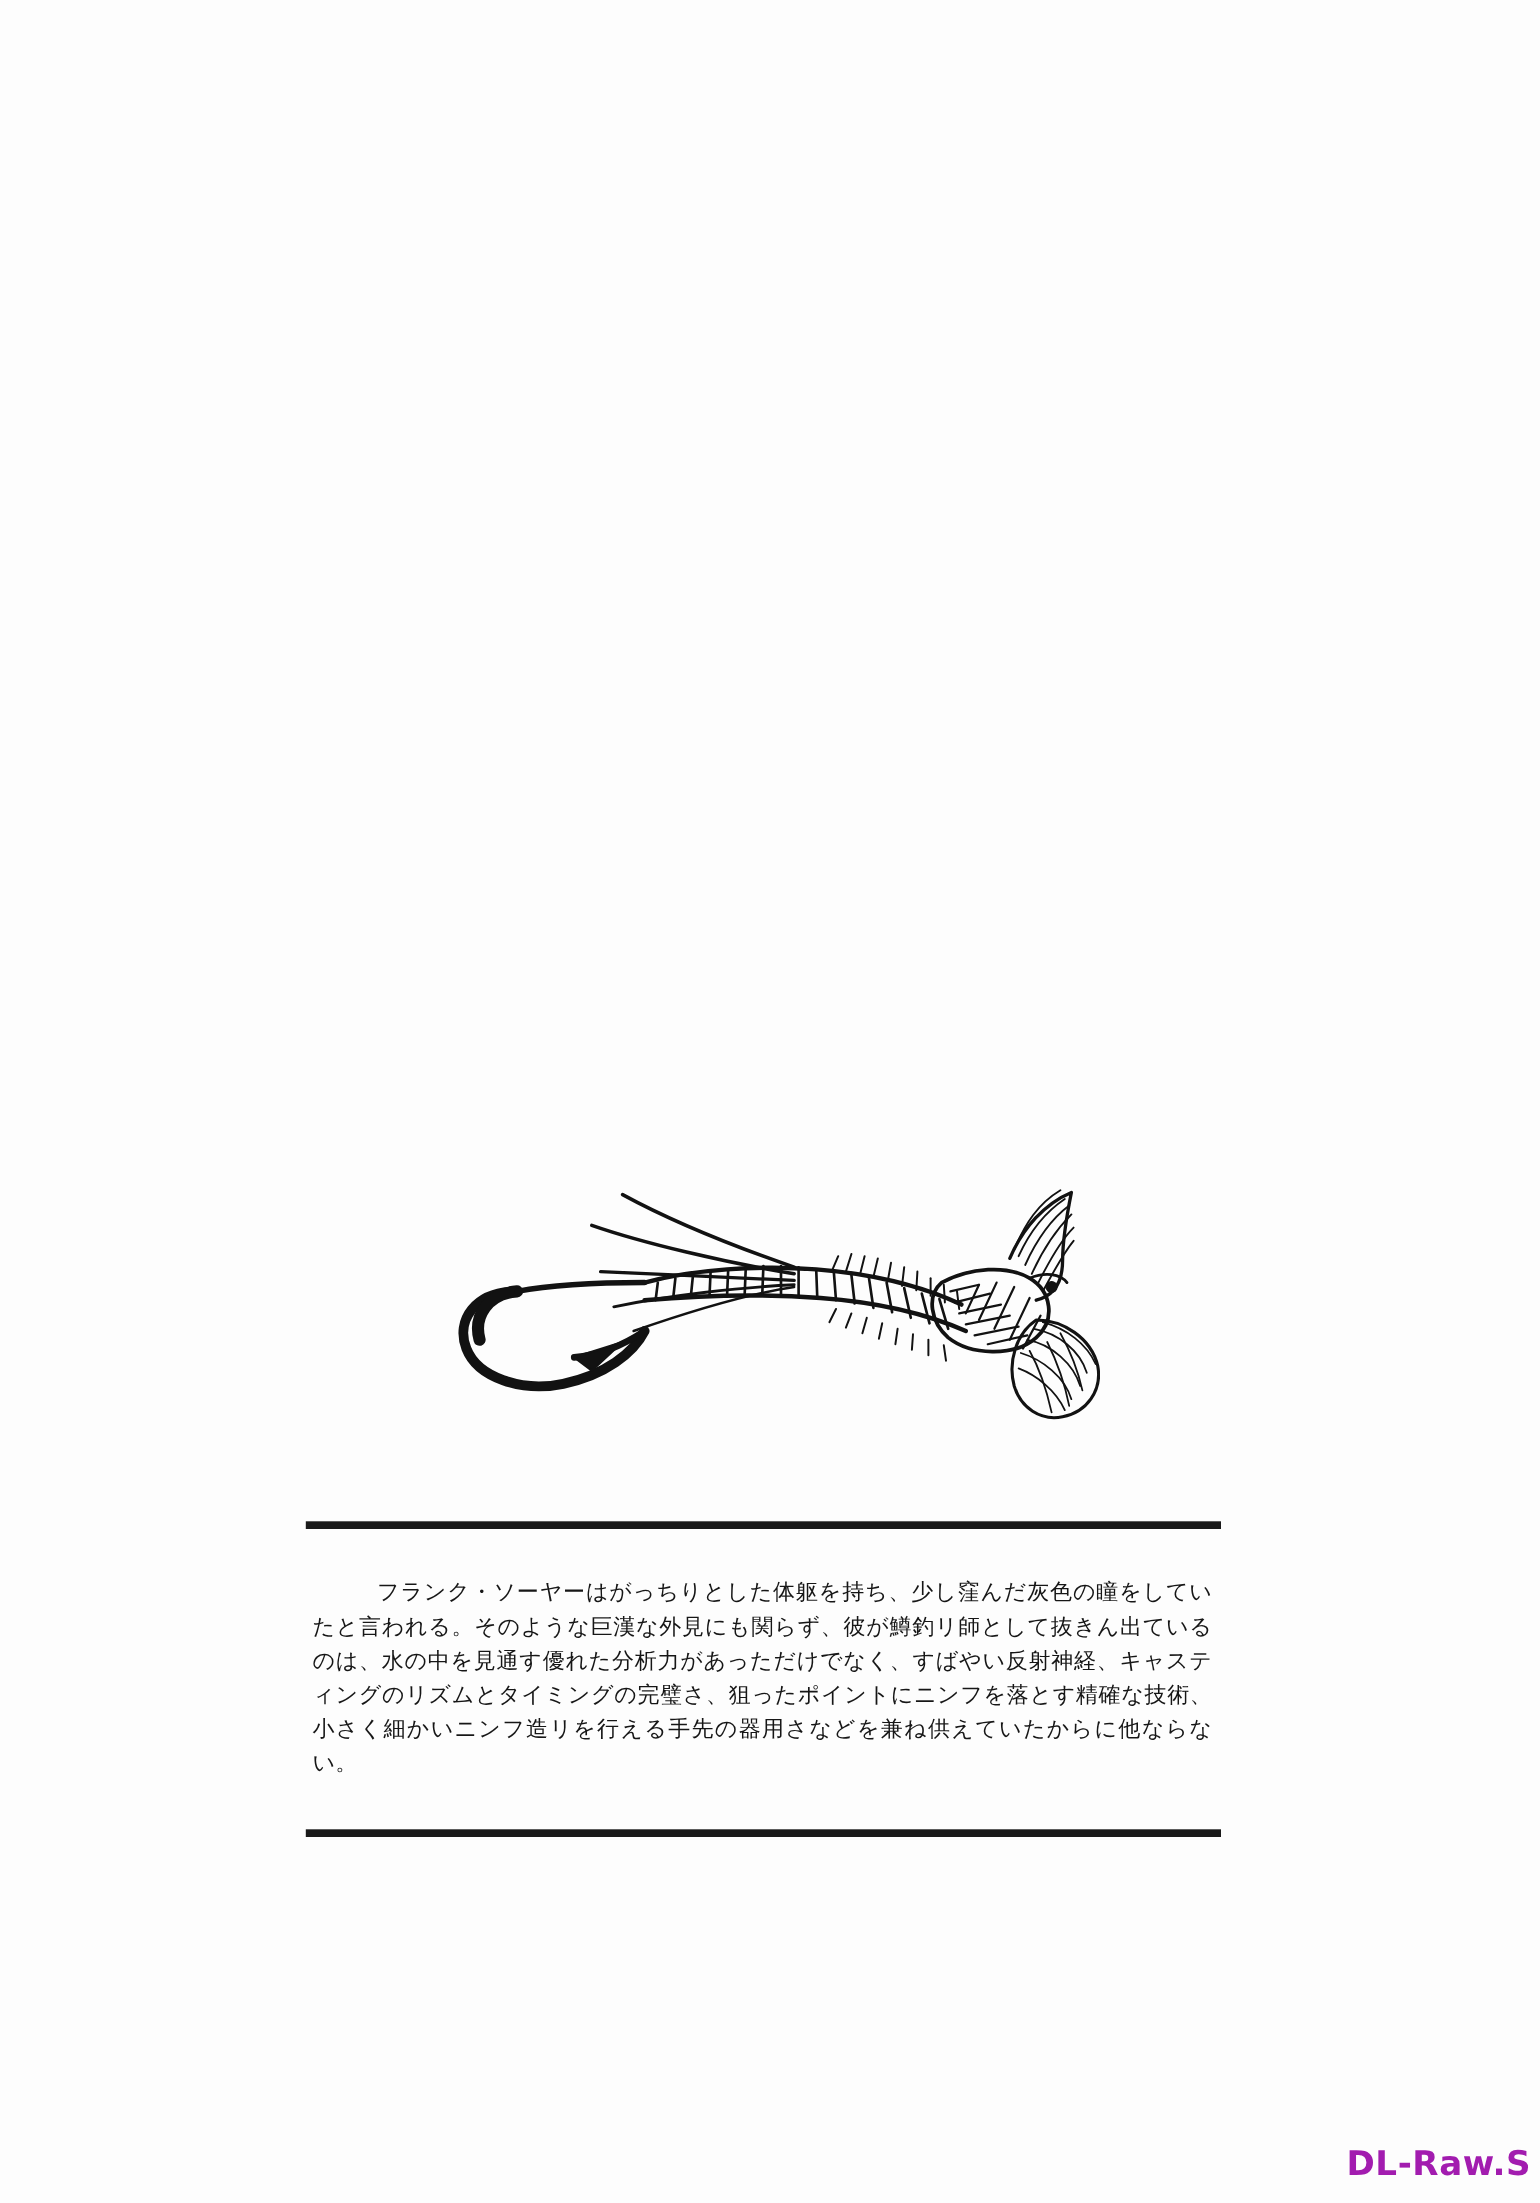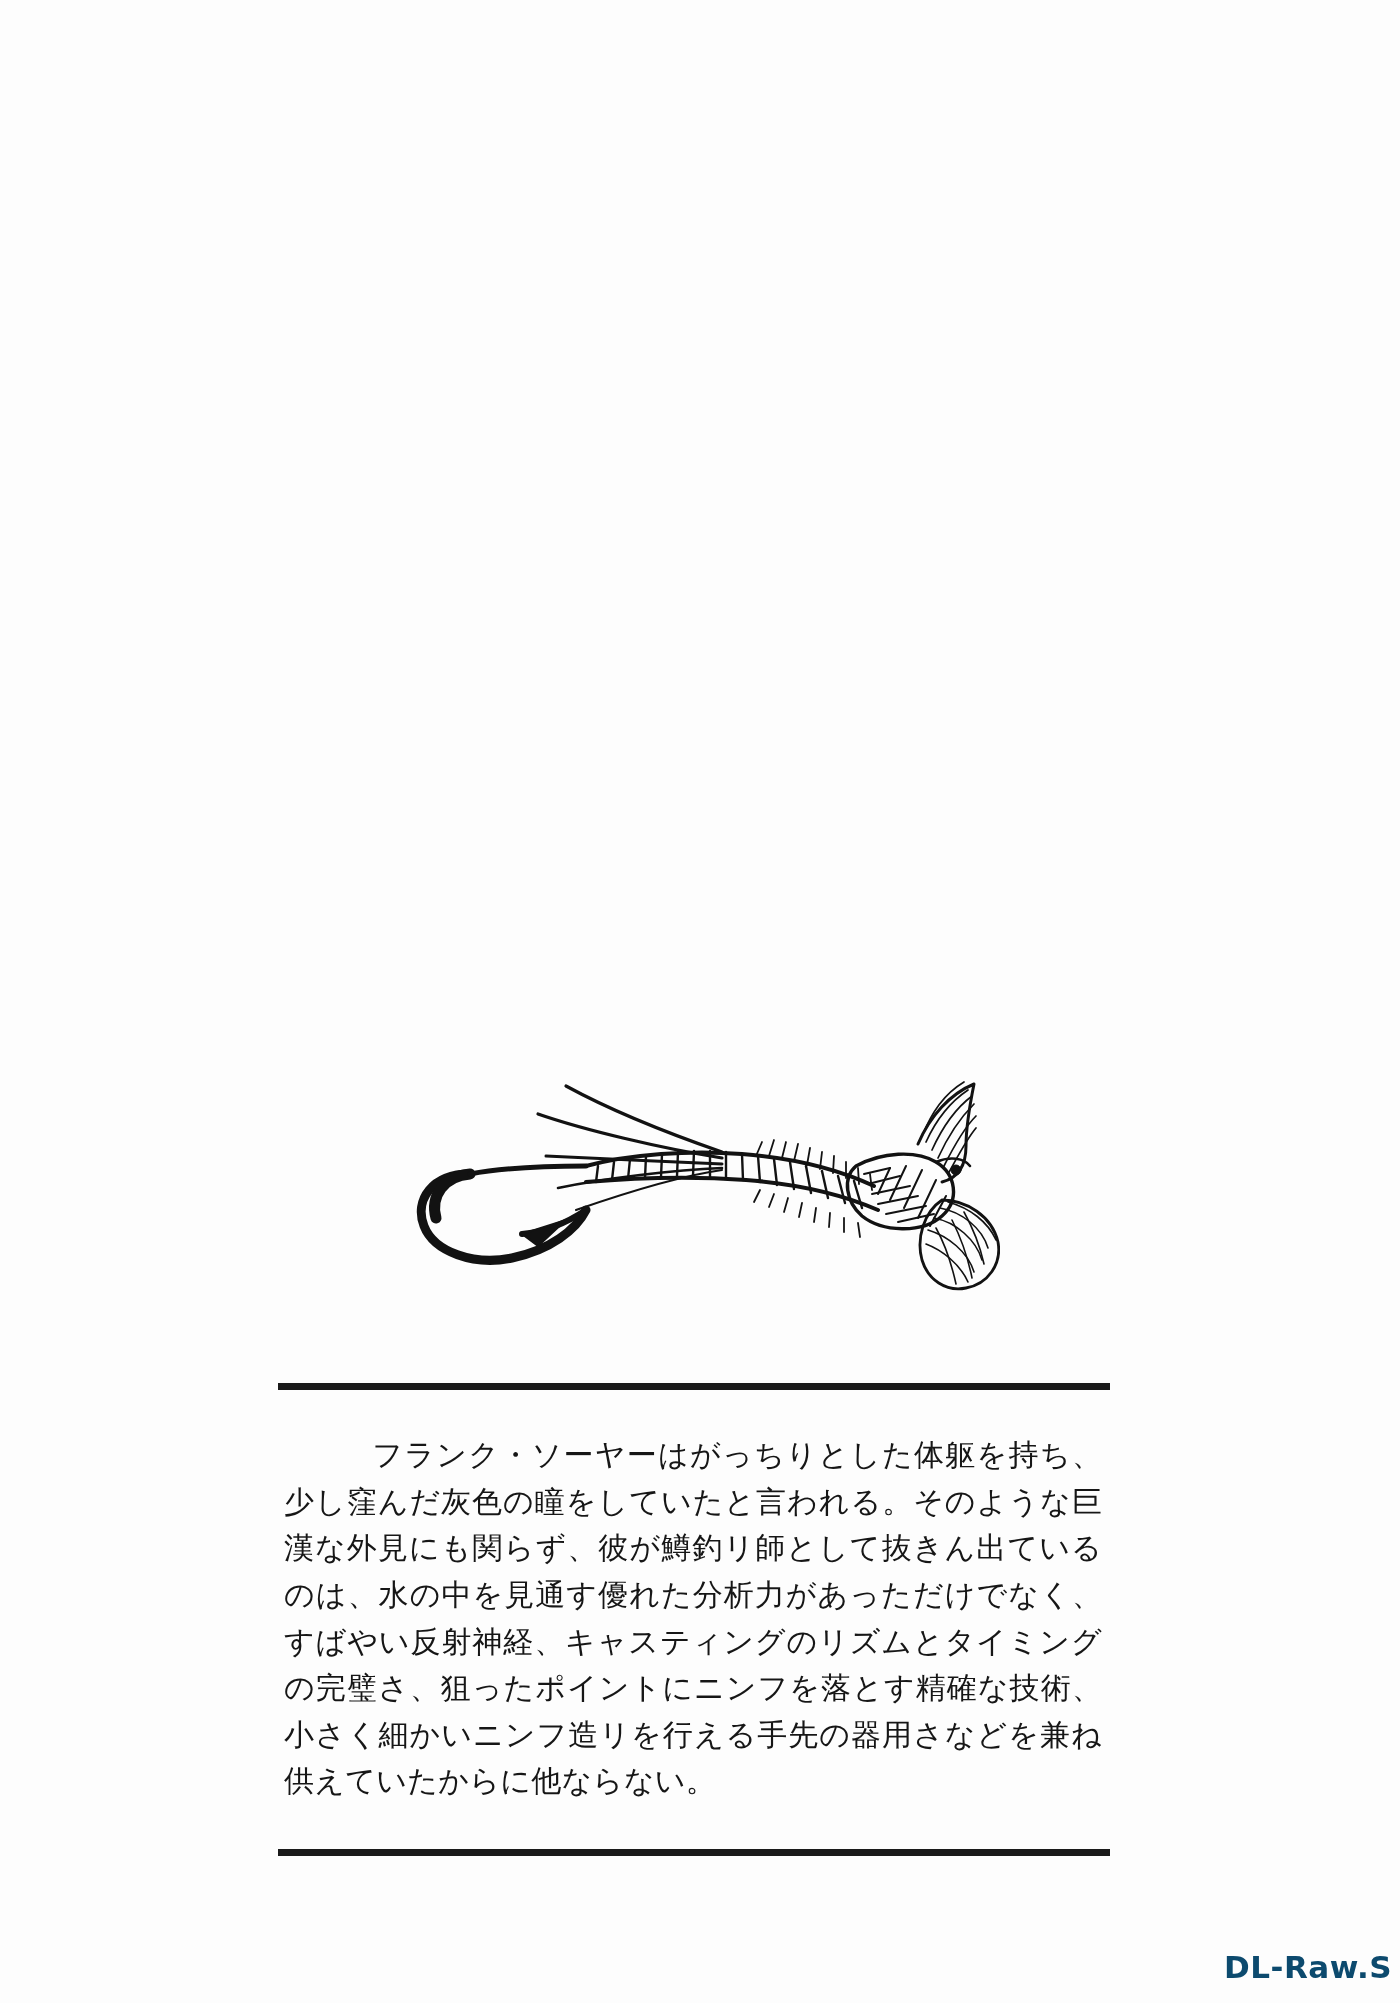--- a/index.html
+++ b/index.html
@@ -50,41 +50,41 @@
     background: #1a1a1a;
   }
   .rule-top {
     height: 7px;
   }
   .rule-bottom {
     height: 7px;
   }
   .body-copy {
     font-family: "DejaVu Sans", "Liberation Sans", sans-serif;
-    font-size: 30px;
+    font-size: 20px;
     line-height: 1.555;
     color: #161616;
     letter-spacing: 0.3px;
     text-align: justify;
     text-justify: inter-character;
     margin: 42px 8px 44px 6px;
     text-indent: 1.9em;
     white-space: pre-wrap;
     word-break: break-all;
   }
 
   
   .watermark {
     position: absolute;
     right: 8px;
     bottom: 18px;
     font-family: "DejaVu Sans", "Liberation Sans", sans-serif;
     font-size: 31px;
     font-weight: bold;
-    color: #0c4a6e;
+    color: #a21caf;
     letter-spacing: 0.5px;
     white-space: nowrap;
     user-select: none;
   }
 </style>
 </head>
 <body>
 
 <div class="page">
 

